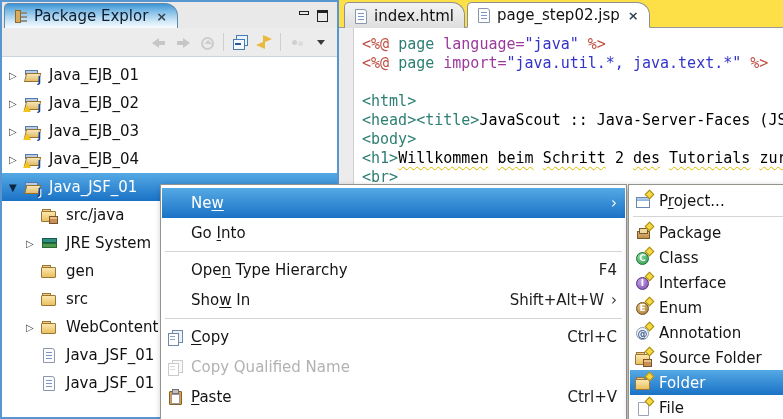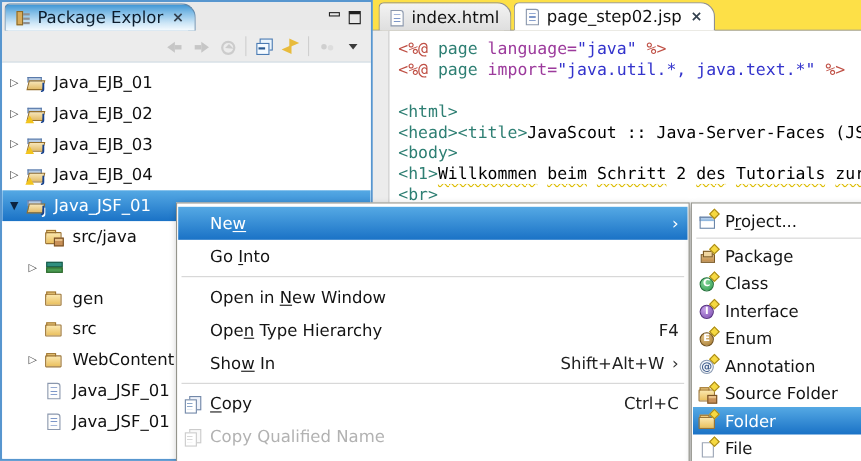--- a/index.html
+++ b/index.html
@@ -216,20 +216,21 @@
           <span class="ico ico-source-folder">
             <i></i>
           </span>
           <span class="tlabel">src/java</span>
         </div>
         <div class="trow" style="padding-left: 23px;">
           <span class="expander">▷</span>
           <span class="ico ico-library">
             <i></i>
           </span>
+          <span class="tlabel">JRE System</span>
         </div>
         <div class="trow" style="padding-left: 23px;">
           <span class="expander"></span>
           <span class="ico ico-folder">
             <i></i>
           </span>
           <span class="tlabel">gen</span>
         </div>
         <div class="trow" style="padding-left: 23px;">
           <span class="expander"></span>
@@ -290,24 +291,20 @@
         <span class="mlabel">Ne<u>w</u></span>
         <span class="marrow solo">›</span>
       </div>
       <div class="mitem">
         <span class="micon"></span>
         <span class="mlabel">Go <u>I</u>nto</span>
       </div>
       <div class="msep"></div>
       <div class="mitem">
         <span class="micon"></span>
-        <span class="mlabel">Open in <u>N</u>ew Window</span>
-      </div>
-      <div class="mitem">
-        <span class="micon"></span>
         <span class="mlabel">Ope<u>n</u> Type Hierarchy</span>
         <span class="mshortcut">F4</span>
       </div>
       <div class="mitem">
         <span class="micon"></span>
         <span class="mlabel">Sho<u>w</u> In</span>
         <span class="mshortcut">Shift+Alt+W</span>
         <span class="marrow">›</span>
       </div>
       <div class="msep"></div>

